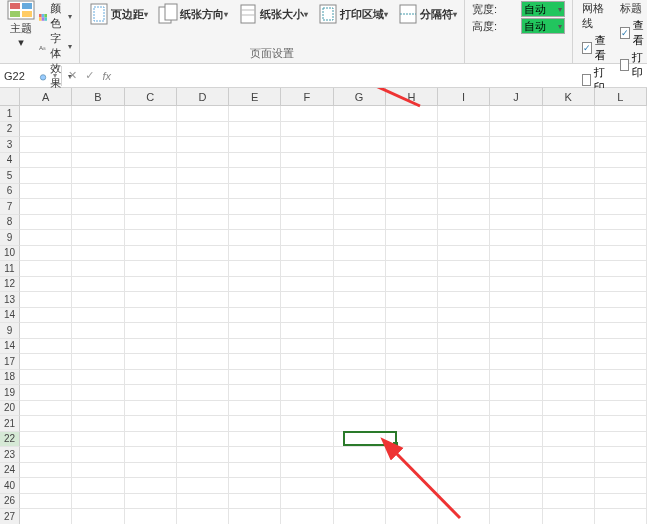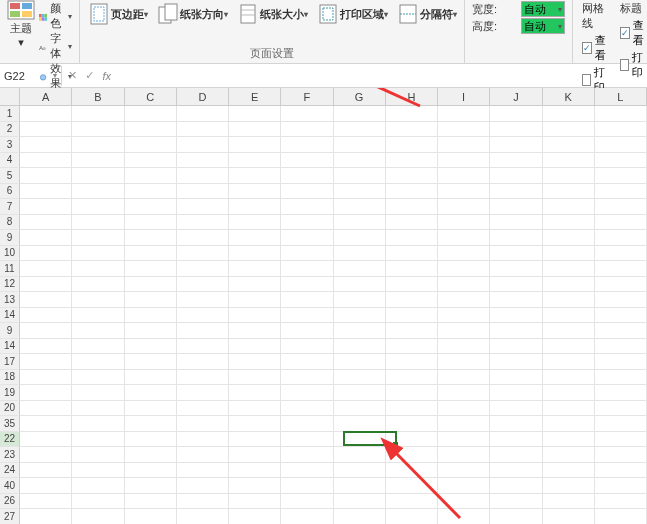--- a/index.html
+++ b/index.html
@@ -315,21 +315,21 @@
       <div class="rh">11</div>
       <div class="rh">12</div>
       <div class="rh">13</div>
       <div class="rh">14</div>
       <div class="rh">9</div>
       <div class="rh">14</div>
       <div class="rh">17</div>
       <div class="rh">18</div>
       <div class="rh">19</div>
       <div class="rh">20</div>
-      <div class="rh">35</div>
+      <div class="rh">21</div>
       <div class="rh sel">22</div>
       <div class="rh">23</div>
       <div class="rh">24</div>
       <div class="rh">40</div>
       <div class="rh">26</div>
       <div class="rh">27</div>
     </div>
   <div class="cells" id="cells">
       <div class="crow">
         <div class="cell" style="width: 54px;"></div>

